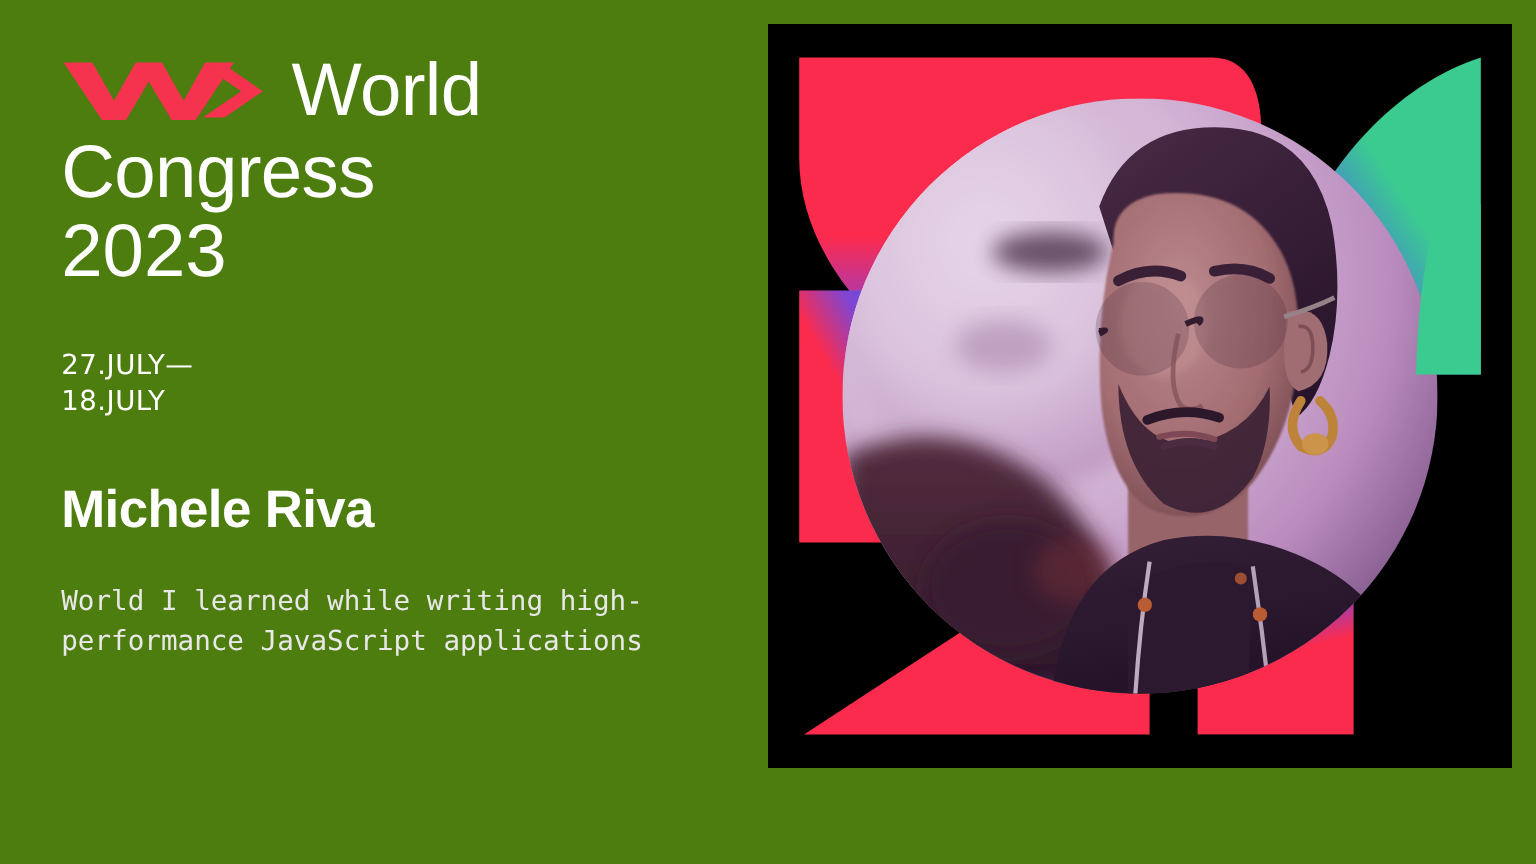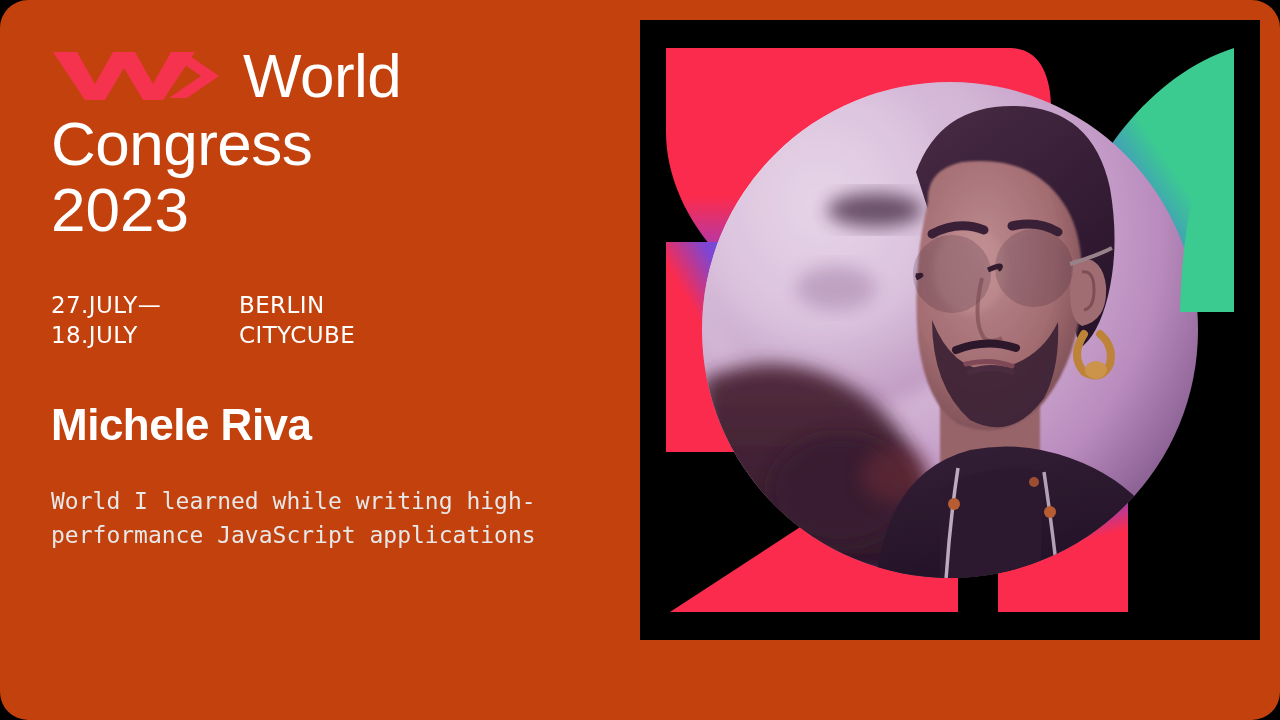--- a/index.html
+++ b/index.html
@@ -11,22 +11,21 @@
     width: 1280px;
     height: 720px;
     overflow: hidden;
     font-family: "Liberation Sans", sans-serif;
     position: relative;
   }
 
   .slide {
     position: absolute;
     inset: 0;
-    background: #c2410c;
-    border-radius: 28px;
+    background: #4d7c0f;
   }
 
   
   .left-col {
     position: absolute;
     left: 51px;
     top: 40px;
     width: 600px;
   }
 
@@ -70,21 +69,21 @@
     letter-spacing: 0px;
     margin-top: -2px;
   }
 
   
   .meta-block {
     position: absolute;
     left: 51px;
     top: 290px;
     display: flex;
-    gap: 18px;
+    gap: 0px;
     color: #ffffff;
   }
 
   .meta-col {
     font-family: "DejaVu Sans", sans-serif;
     font-size: 23px;
     line-height: 30px;
     letter-spacing: 0.4px;
     font-weight: 400;
   }
@@ -143,24 +142,20 @@
     </div>
 
     <div class="brand-line-2">Congress</div>
     <div class="brand-line-3">2023</div>
   </div>
 
   <div class="meta-block">
     <div class="meta-col dates">
       <div>27.JULY—</div>
       <div>18.JULY</div>
-    </div>
-    <div class="meta-col venue">
-      <div>BERLIN</div>
-      <div>CITYCUBE</div>
     </div>
   </div>
 
   <div class="speaker-name">Michele Riva</div>
   <div class="talk-title">World I learned while writing high-performance JavaScript applications</div>
 
   <div class="graphic">
     <svg width="620" height="620" viewBox="0 0 620 620" aria-hidden="true">
       <defs>
         <linearGradient id="gRedBlue" x1="0" y1="0" x2="0" y2="1">

